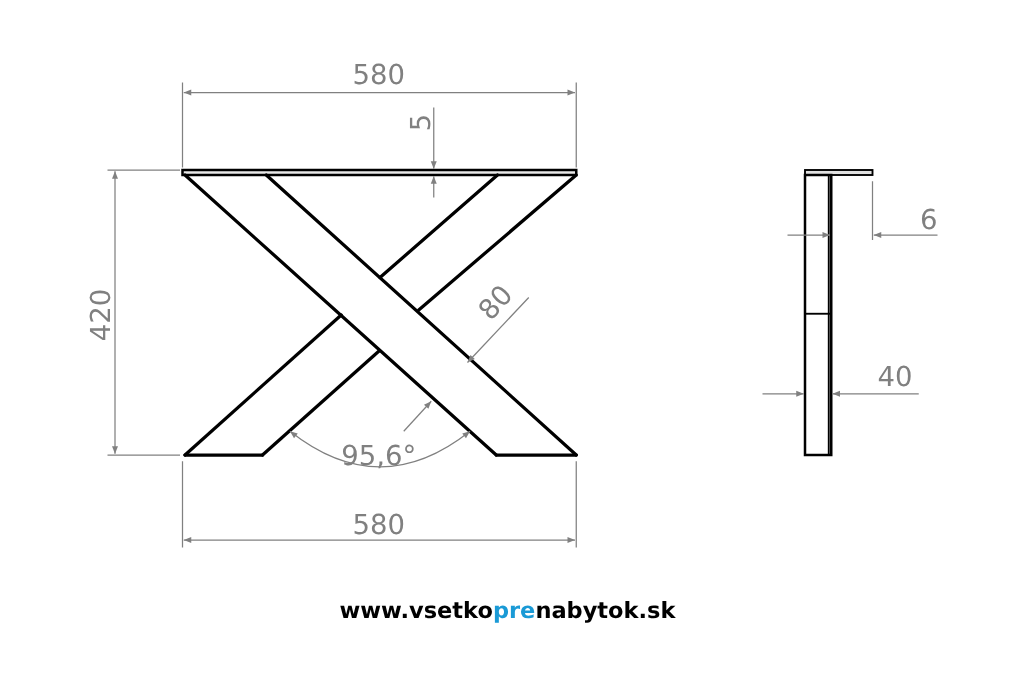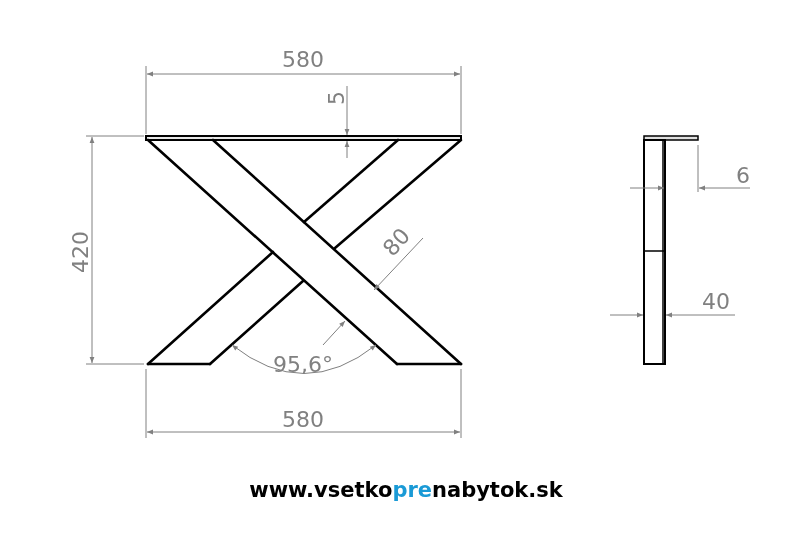--- a/index.html
+++ b/index.html
@@ -1,21 +1,21 @@
 <!DOCTYPE html>
 <html><head>
 <meta charset="utf-8">
 <style>
   html, body { margin: 0; padding: 0; background: #ffffff; }
   body { width: 812px; height: 542px; position: relative; overflow: hidden;
          font-family: "Liberation Sans", sans-serif; }
   #drawing { position: absolute; left: 0; top: 0; }
   .dim-text { font-family: "DejaVu Sans", sans-serif; fill: #808080; font-size: 22px; }
   .footer { position: absolute; left: 0; width: 812px; top: 478px; text-align: center;
-            font-family: "DejaVu Sans", sans-serif; font-weight: bold; font-size: 21px;
+            font-family: "DejaVu Sans", sans-serif; font-weight: bold; font-size: 18px;
             color: #000; letter-spacing: 0px; }
   .footer .accent { color: #1a9ad6; }
 </style>
 </head>
 <body>
 
 <svg id="drawing" width="812" height="542" viewBox="0 0 812 542" xmlns="http://www.w3.org/2000/svg">
   <defs>
     <marker id="arr" viewBox="0 0 10 10" refX="10" refY="5" markerWidth="14" markerHeight="6" orient="auto-start-reverse" markerUnits="userSpaceOnUse">
       <path d="M0,1 L10,5 L0,9 z" fill="#808080"></path>

